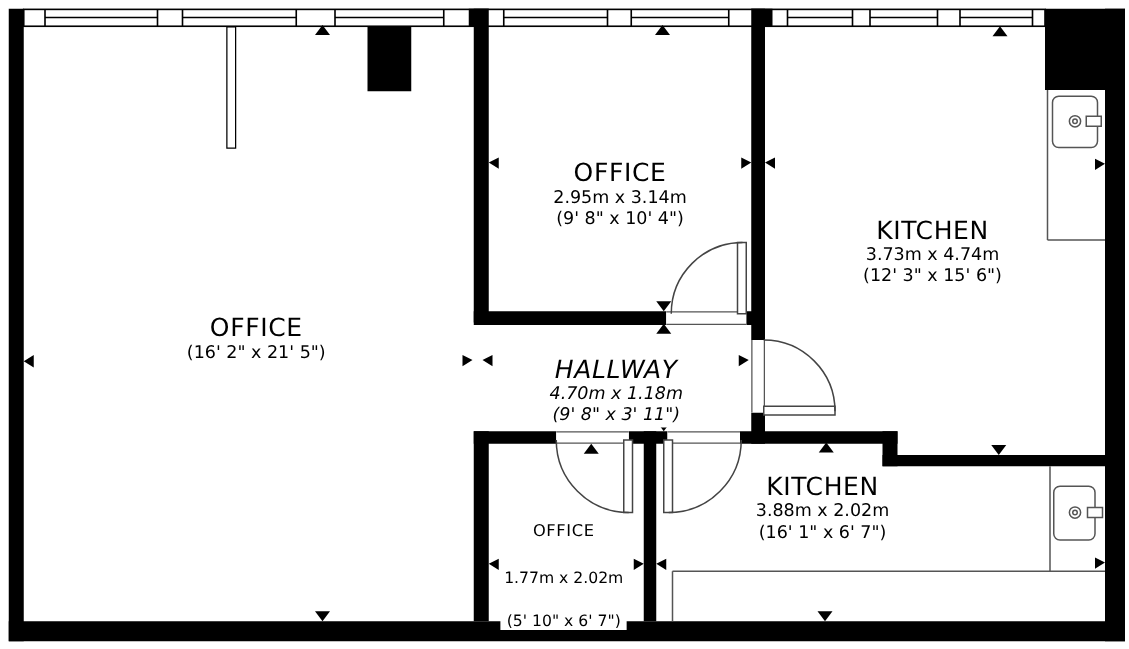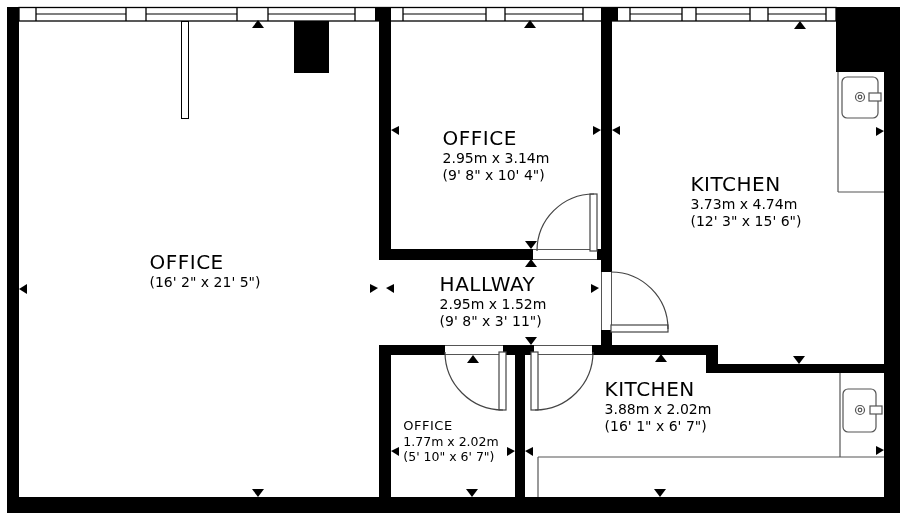--- a/index.html
+++ b/index.html
@@ -6,25 +6,25 @@
   .plan{
     position:relative;width:903px;height:519px;background:#ffffff;overflow:hidden;
     font-family:"DejaVu Sans","Liberation Sans",sans-serif;color:#000;
   }
   .wall{position:absolute;background:#000;}
   .block{position:absolute;background:#000;}
   .opening-h{position:absolute;background:#fff;border-top:1px solid #555;border-bottom:1px solid #555;box-sizing:border-box;}
   .opening-v{position:absolute;background:#fff;border-left:1px solid #555;border-right:1px solid #555;box-sizing:border-box;}
   .stub{position:absolute;background:#fff;border:1px solid #000;box-sizing:border-box;}
   .linework{position:absolute;left:0;top:0;}
-  .room-label{position:absolute;transform:translateX(-50%);line-height:1.22;white-space:nowrap;background:#fff;padding:0 3px;}
+  .room-label{position:absolute;text-align:center;transform:translateX(-50%);line-height:1.22;white-space:nowrap;background:#fff;padding:0 3px;}
   .room-label .rname{font-size:20px;letter-spacing:0.5px;}
   .room-label .rdim{font-size:14px;}
   .room-label.small .rname{font-size:13px;}
-  .room-label.small .rdim{font-size:12.5px;}
+  .room-label.small .rdim{font-size:12.5px;margin-top:20px;}
 </style>
 </head>
 <body>
 
 <div class="plan">
 
   <div class="wall" style="left:7px;top:7px;width:12px;height:506px;"></div>
   <div class="wall" style="left:7px;top:497px;width:893px;height:16px;"></div>
   <div class="wall" style="left:884px;top:7px;width:16px;height:506px;"></div>
   <div class="block" style="left:836px;top:7px;width:64px;height:65px;"></div>
@@ -177,23 +177,23 @@
     <div class="rdim">2.95m x 3.14m</div>
     <div class="rdim">(9' 8" x 10' 4")</div>
   </div>
 
   <div class="room-label" style="left:746px;top:172px;">
     <div class="rname">KITCHEN</div>
     <div class="rdim">3.73m x 4.74m</div>
     <div class="rdim">(12' 3" x 15' 6")</div>
   </div>
 
-  <div class="room-label" style="left:493px;top:272px;">
+  <div class="room-label" style="left:493px;top:283px;font-style:italic;">
     <div class="rname">HALLWAY</div>
-    <div class="rdim">2.95m x 1.52m</div>
+    <div class="rdim">4.70m x 1.18m</div>
     <div class="rdim">(9' 8" x 3' 11")</div>
   </div>
 
   <div class="room-label small" style="left:451px;top:418px;">
     <div class="rname">OFFICE</div>
     <div class="rdim">1.77m x 2.02m</div>
     <div class="rdim">(5' 10" x 6' 7")</div>
   </div>
 
   <div class="room-label" style="left:658px;top:377px;">

